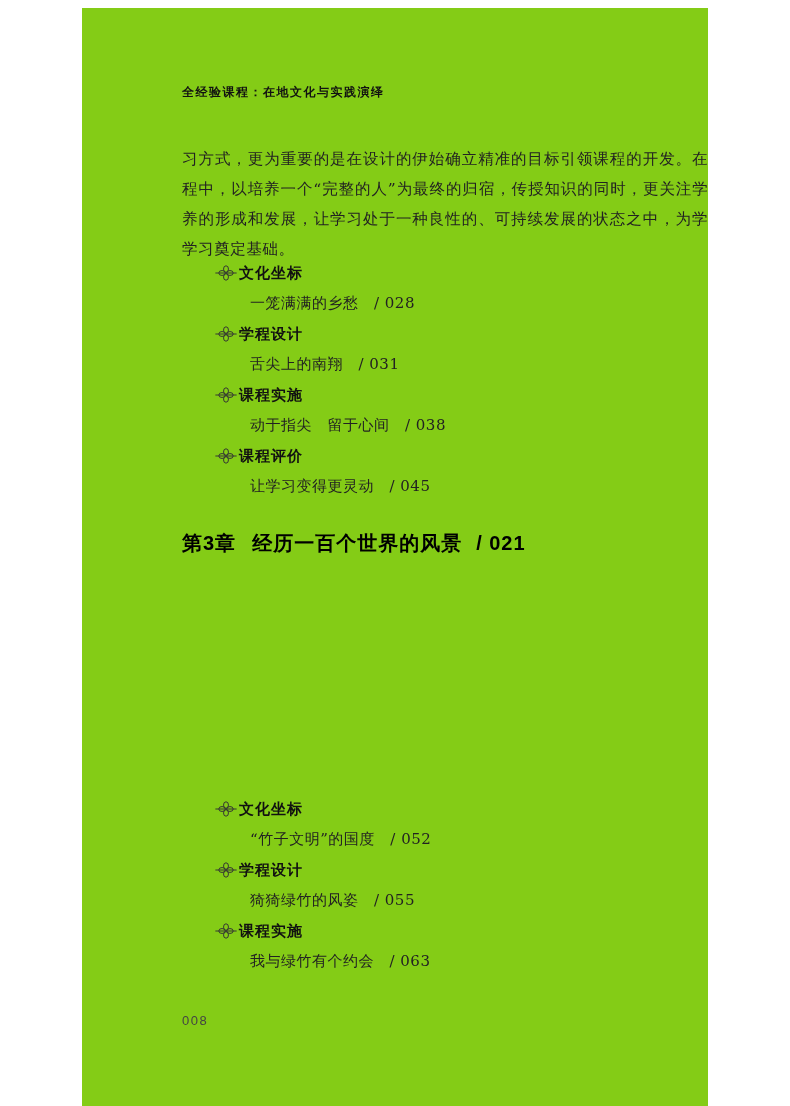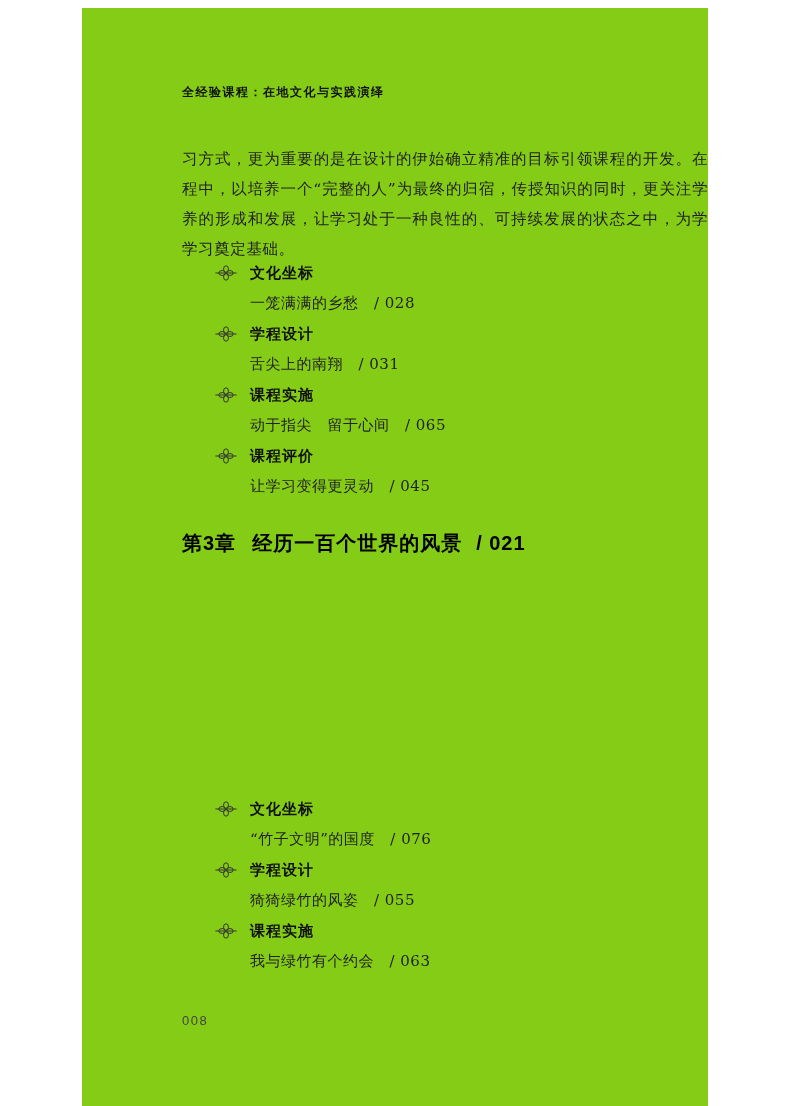--- a/index.html
+++ b/index.html
@@ -45,21 +45,21 @@
     position: absolute;
     left: 133px;
   }
   .toc-block-1 { top: 250px; }
   .toc-block-2 { top: 786px; }
 
   .toc-entry { width: 460px; }
   .entry-head {
     display: flex;
     align-items: center;
-    gap: 13px;
+    gap: 2px;
     height: 30px;
   }
   .bullet-icon {
     display: inline-flex;
     width: 22px;
     height: 18px;
     align-items: center;
     justify-content: center;
     flex: 0 0 22px;
   }
@@ -157,21 +157,21 @@
                 <line x1="0" y1="11" x2="26" y2="11"></line>
                 <ellipse cx="13" cy="6.2" rx="3" ry="4"></ellipse>
                 <ellipse cx="13" cy="15.8" rx="3" ry="4"></ellipse>
                 <ellipse cx="8.2" cy="11" rx="4" ry="3"></ellipse>
                 <ellipse cx="17.8" cy="11" rx="4" ry="3"></ellipse>
               </g>
             </svg>
         </span>
         <span class="entry-title">课程实施</span>
       </div>
-      <div class="entry-sub">动于指尖　留于心间　/ 065</div>
+      <div class="entry-sub">动于指尖　留于心间　/ 038</div>
     </div>
 
     <div class="toc-entry">
       <div class="entry-head">
         <span class="bullet-icon">
           <svg viewBox="0 0 26 22" width="22" height="18">
               <g fill="none" stroke="#333" stroke-width="1.2">
                 <line x1="0" y1="11" x2="26" y2="11"></line>
                 <ellipse cx="13" cy="6.2" rx="3" ry="4"></ellipse>
                 <ellipse cx="13" cy="15.8" rx="3" ry="4"></ellipse>
@@ -202,21 +202,21 @@
                 <line x1="0" y1="11" x2="26" y2="11"></line>
                 <ellipse cx="13" cy="6.2" rx="3" ry="4"></ellipse>
                 <ellipse cx="13" cy="15.8" rx="3" ry="4"></ellipse>
                 <ellipse cx="8.2" cy="11" rx="4" ry="3"></ellipse>
                 <ellipse cx="17.8" cy="11" rx="4" ry="3"></ellipse>
               </g>
             </svg>
         </span>
         <span class="entry-title">文化坐标</span>
       </div>
-      <div class="entry-sub">“竹子文明”的国度　/ 076</div>
+      <div class="entry-sub">“竹子文明”的国度　/ 052</div>
     </div>
 
     <div class="toc-entry">
       <div class="entry-head">
         <span class="bullet-icon">
           <svg viewBox="0 0 26 22" width="22" height="18">
               <g fill="none" stroke="#333" stroke-width="1.2">
                 <line x1="0" y1="11" x2="26" y2="11"></line>
                 <ellipse cx="13" cy="6.2" rx="3" ry="4"></ellipse>
                 <ellipse cx="13" cy="15.8" rx="3" ry="4"></ellipse>

